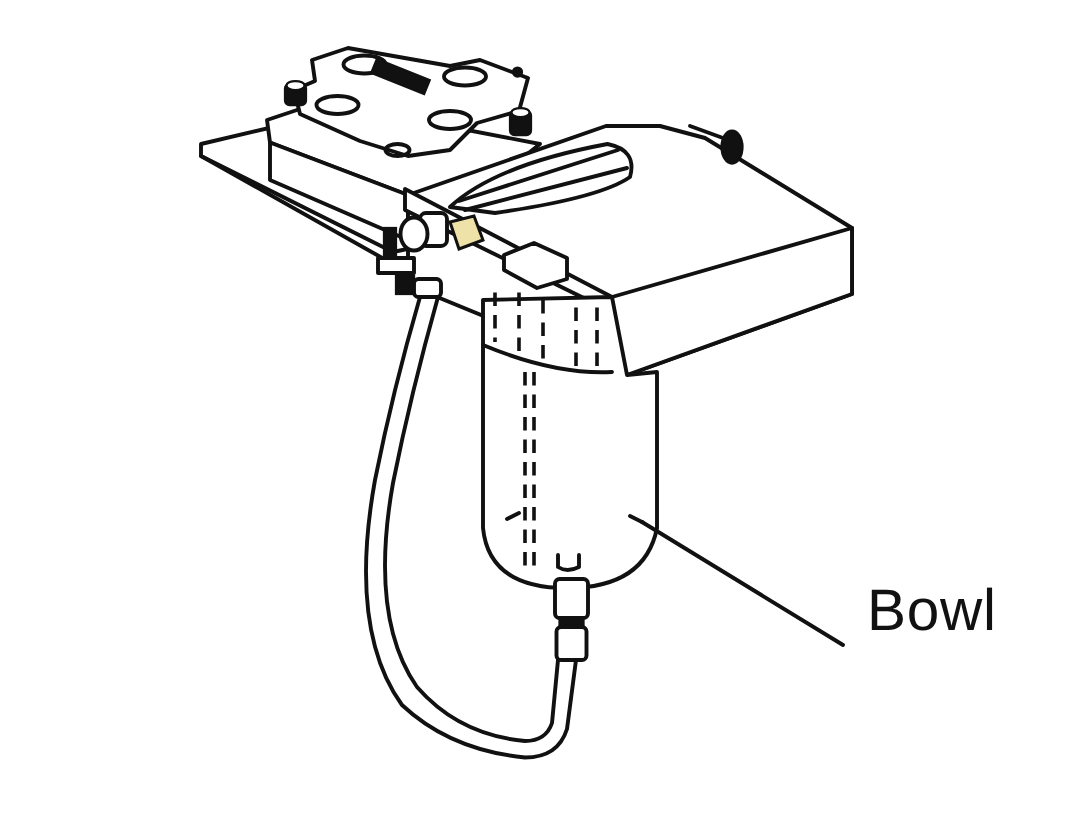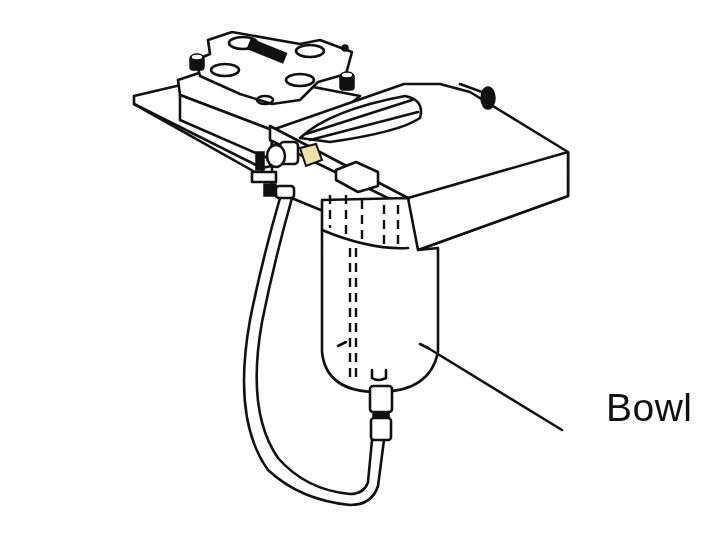--- a/index.html
+++ b/index.html
@@ -2,21 +2,21 @@
 <html><head>
   <meta charset="utf-8">
   <style>
     html, body { margin: 0; padding: 0; background: #ffffff; }
     body { width: 720px; height: 551px; overflow: hidden; position: relative; font-family: "Liberation Sans", sans-serif; }
     #diagram { position: absolute; left: 0; top: 0; width: 720px; height: 551px; }
     .ln { fill: none; stroke: #111; stroke-width: 2.6; stroke-linejoin: round; stroke-linecap: round; }
     .fw { fill: #fff; stroke: #111; stroke-width: 2.6; stroke-linejoin: round; stroke-linecap: round; }
     .dash { fill: none; stroke: #111; stroke-width: 2.4; stroke-dasharray: 9 6; }
     .blk { fill: #111; stroke: #111; stroke-width: 1.5; }
-    .callout { position: absolute; left: 578px; top: 386px; font-size: 39px; color: #111; letter-spacing: 0.5px; margin-left: 28px; }
+    .callout { position: absolute; left: 578px; top: 386px; font-size: 39px; color: #111; letter-spacing: 0.5px; }
   </style>
 </head>
 <body>
 
 <svg id="diagram" viewBox="0 0 720 551" xmlns="http://www.w3.org/2000/svg">
 
   <g>
     <polygon class="fw" points="134,96 185,84 276,118 300,160 262,168 134,104"></polygon>
     <line class="ln" x1="134" y1="104" x2="262" y2="176"></line>
     <line class="ln" x1="262" y1="168" x2="262" y2="176"></line>

